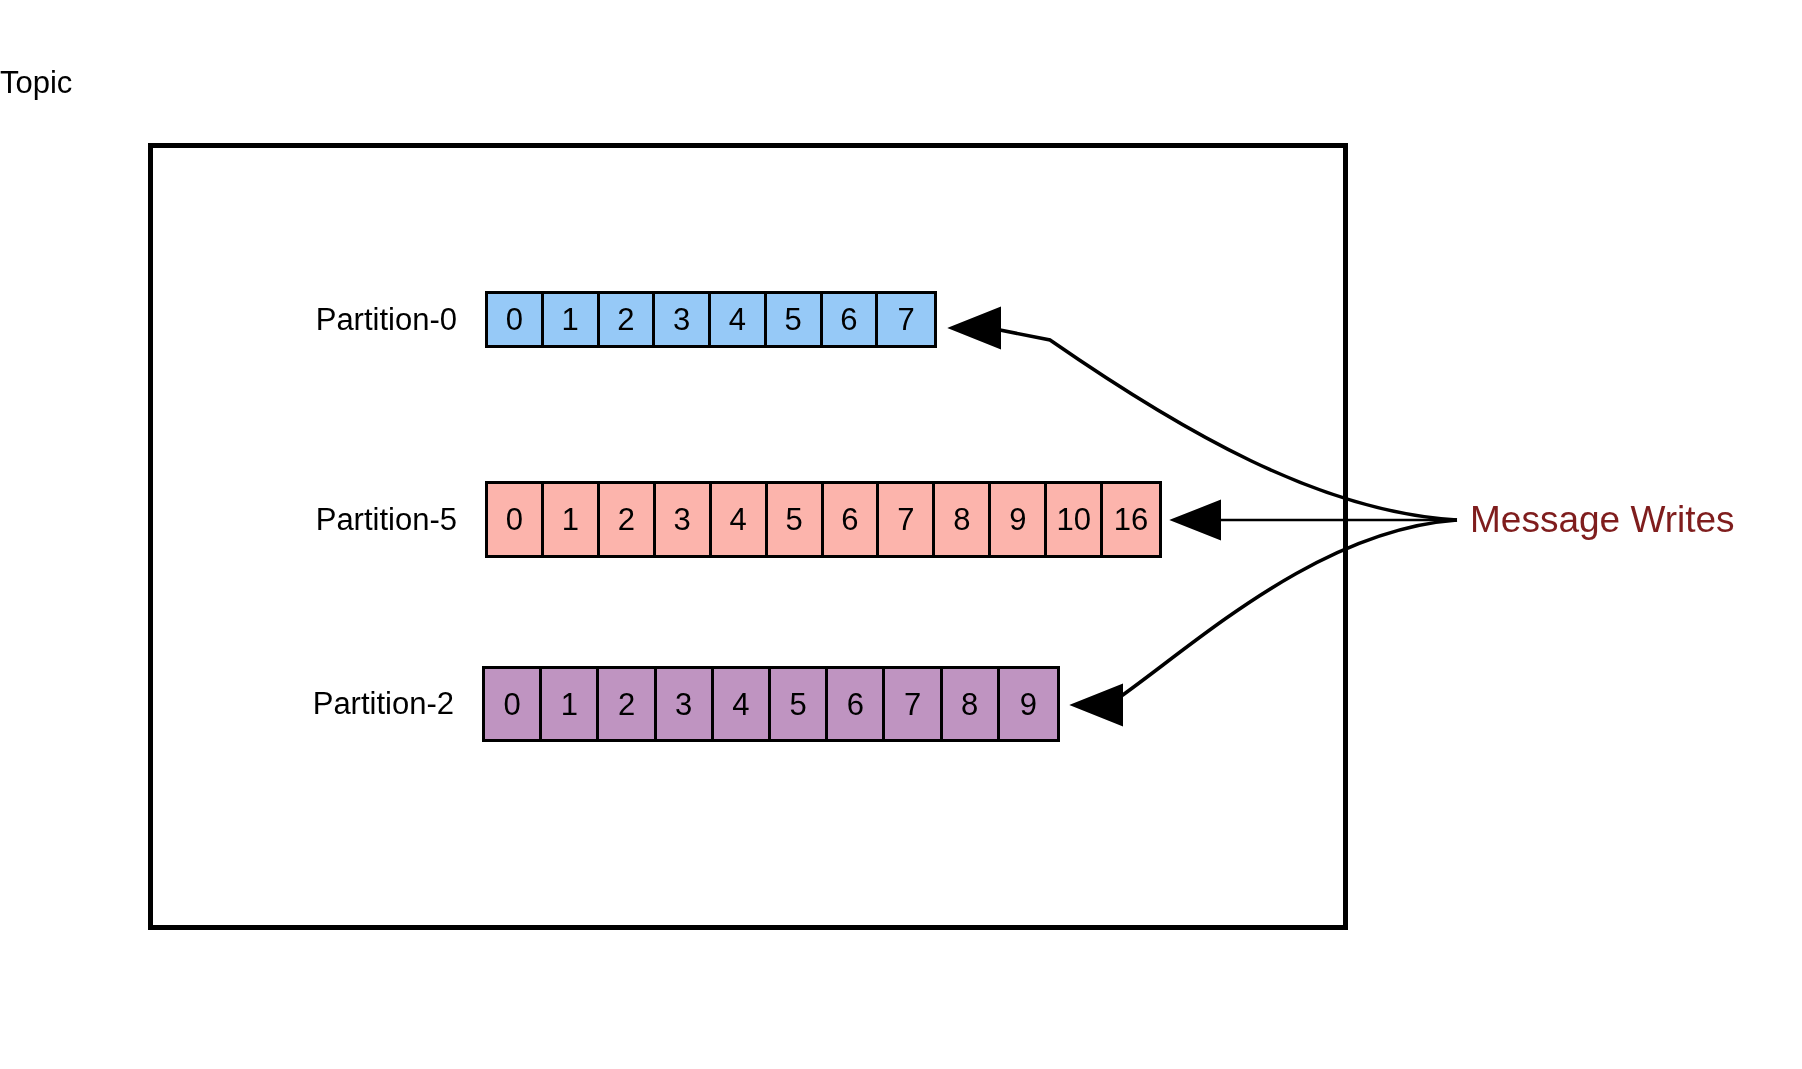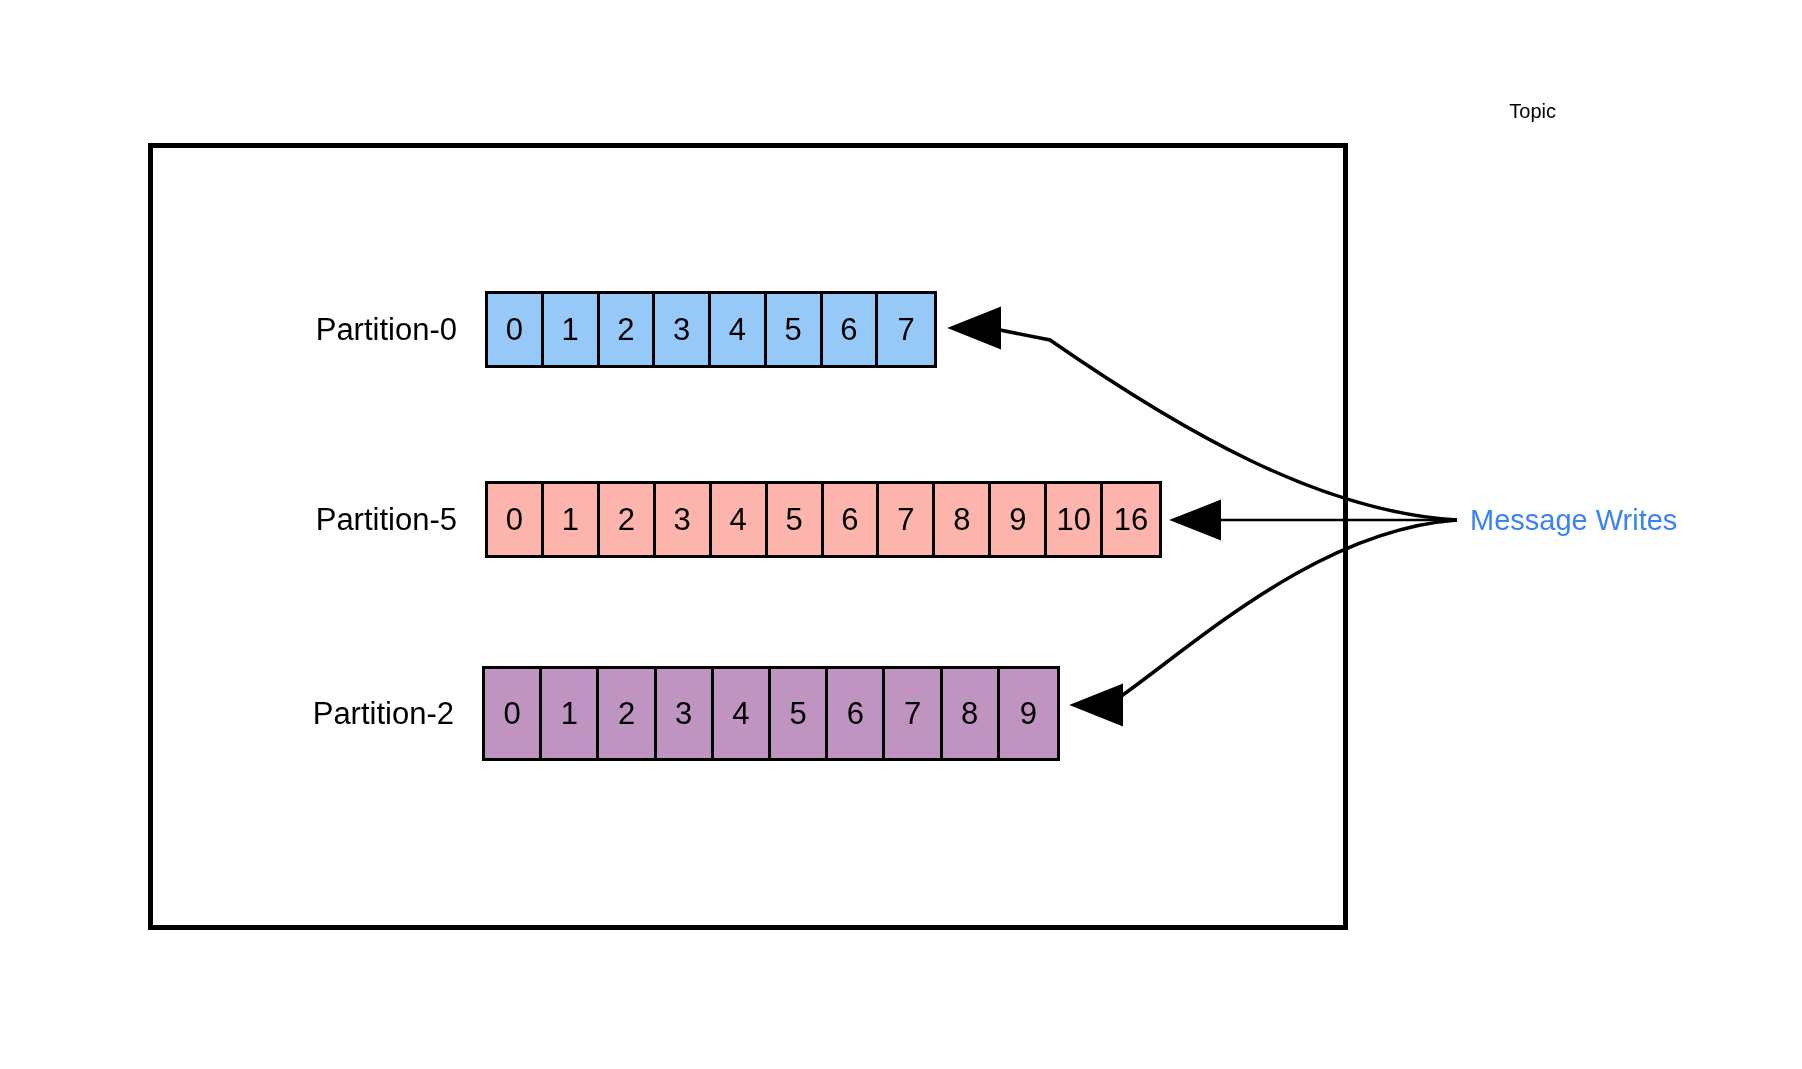--- a/index.html
+++ b/index.html
@@ -24,26 +24,25 @@
     top: 0;
     width: 1802px;
     height: 1069px;
     pointer-events: none;
   }
   .diagram-title {
     position: absolute;
     left: 0;
     top: 63px;
     width: 1556px;
-    text-align: right;
-    font-size: 20px;
+    text-align: left;
+    font-size: 31px;
     line-height: 40px;
     color: #000000;
     white-space: nowrap;
-    margin-top: 28px;
   }
   .topic-box {
     position: absolute;
     left: 148px;
     top: 143px;
     width: 1200px;
     height: 787px;
     border: 5px solid #000000;
     box-sizing: border-box;
     background: #ffffff;
@@ -76,40 +75,40 @@
     display: flex;
     align-items: center;
     justify-content: center;
     font-size: 31px;
     line-height: 1;
     color: #000000;
   }
   .cell:last-child {
     border-right: none;
   }
-  .row-p0 { left: 485px; top: 291px; height: 77px; }
+  .row-p0 { left: 485px; top: 291px; height: 57px; }
   .row-p0 .cells { width: 452px; }
   .row-p0 .cell { background: #96c9f7; width: 56.5px; }
 
   .row-p1 { left: 485px; top: 481px; height: 77px; }
   .row-p1 .cells { width: 677px; }
   .row-p1 .cell { background: #fcb4ac; width: 56.4px; }
 
-  .row-p2 { left: 482px; top: 666px; height: 95px; }
+  .row-p2 { left: 482px; top: 666px; height: 76px; }
   .row-p2 .cells { width: 578px; }
   .row-p2 .cell { background: #bf94c1; width: 57.8px; }
 
   .message-writes-label {
     position: absolute;
     left: 1470px;
     top: 500px;
-    font-size: 29px;
+    font-size: 37px;
     line-height: 40px;
     white-space: nowrap;
-    color: #3b82f6;
+    color: #7f1d1d;
   }
 </style>
 </head>
 <body>
 
 <div id="canvas">
 
   <div class="diagram-title">Topic</div>
 
   <div class="topic-box"></div>

